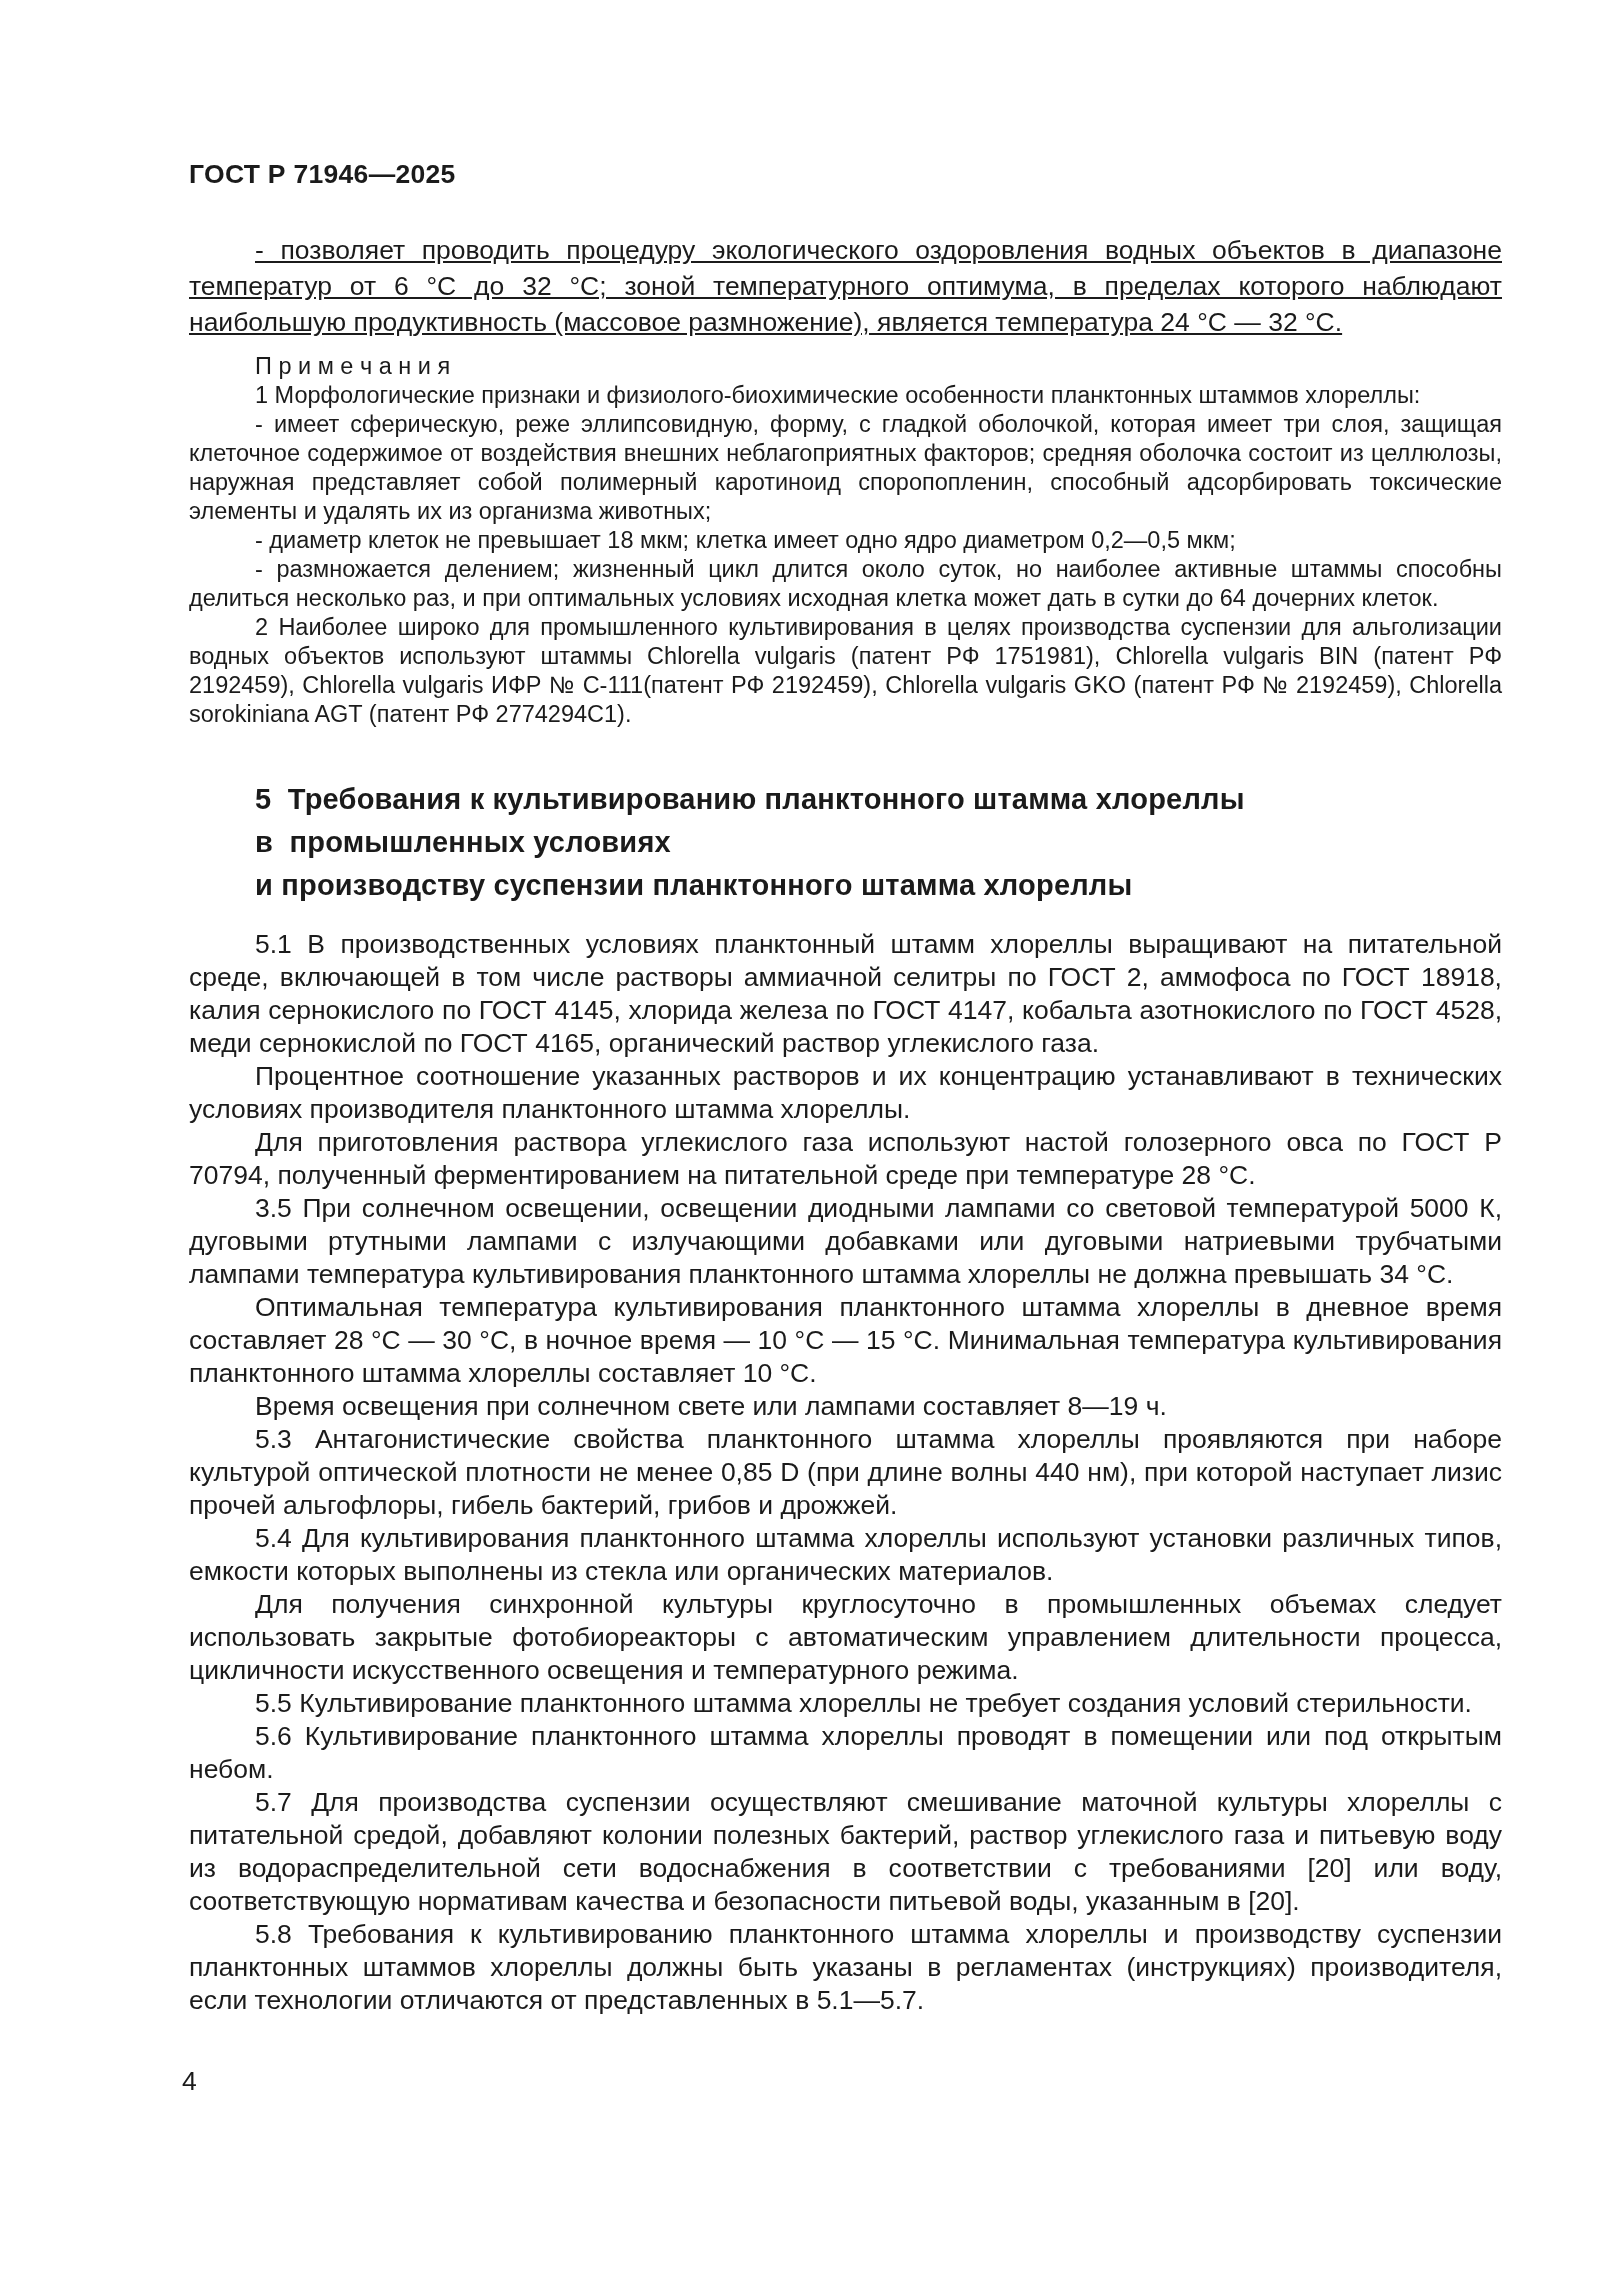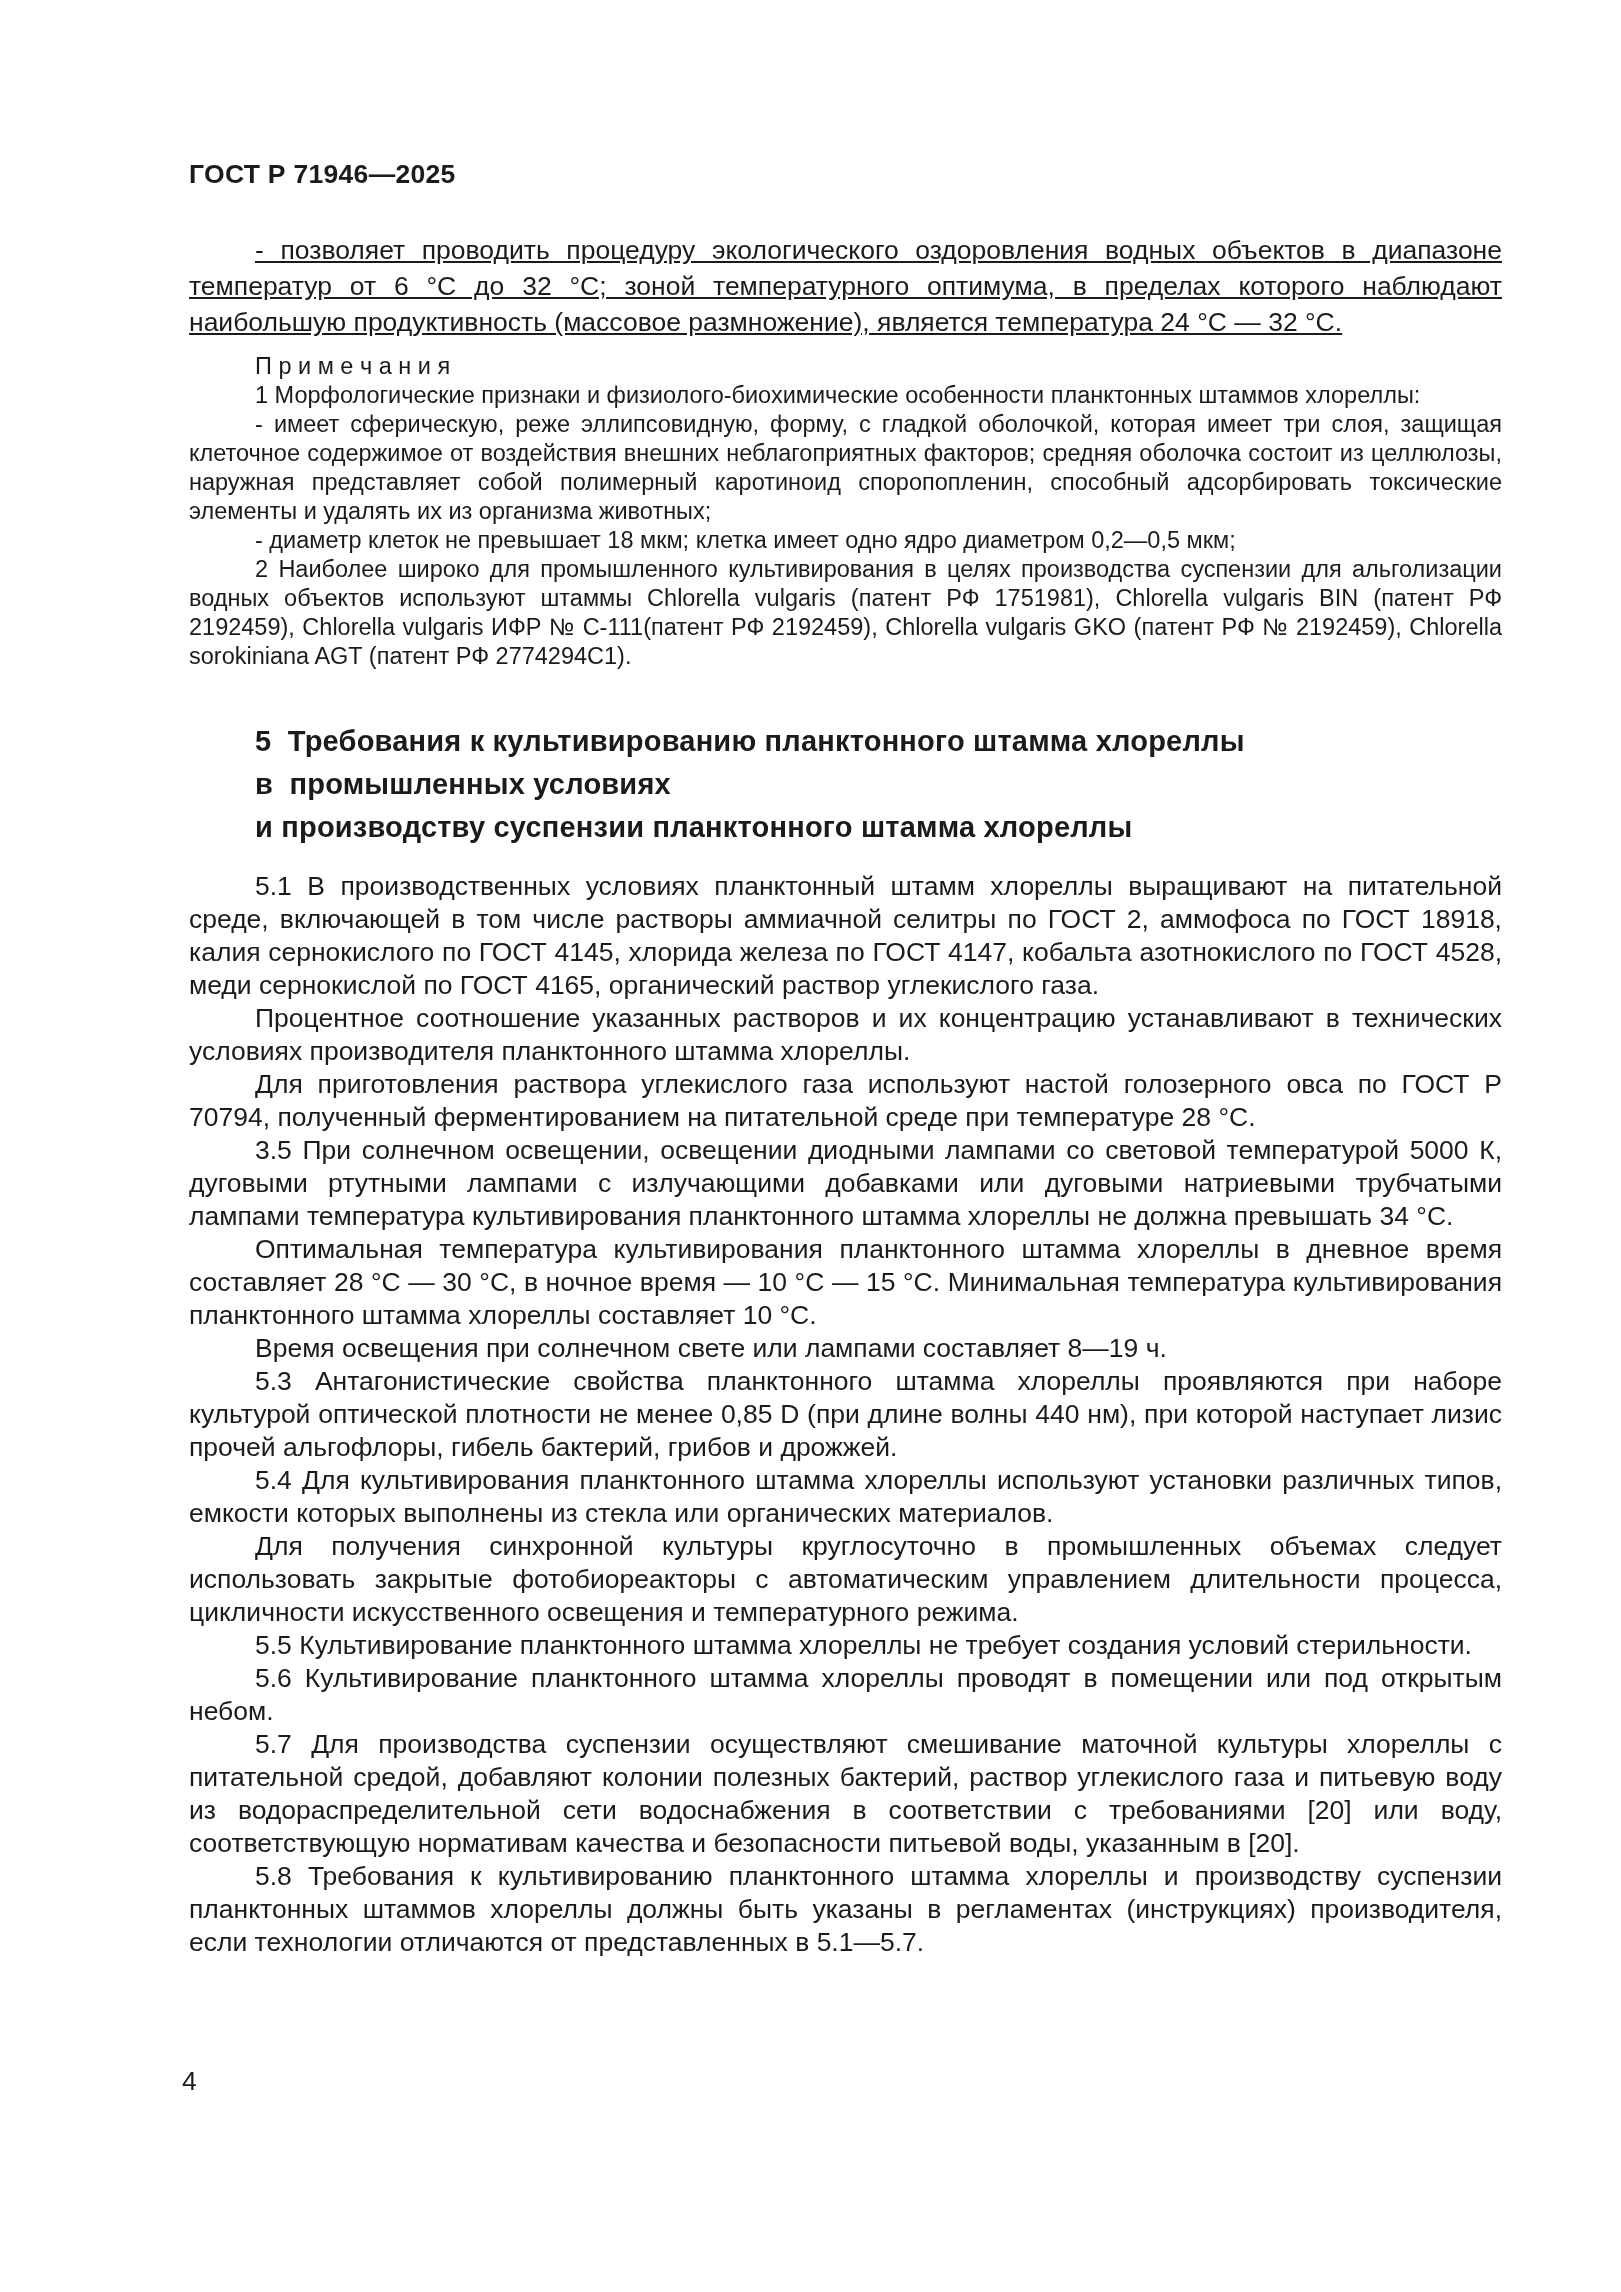--- a/index.html
+++ b/index.html
@@ -85,20 +85,21 @@
 
     <header class="doc-header">ГОСТ Р 71946—2025</header>
 
     <p class="intro">- позволяет проводить процедуру экологического оздоровления водных объектов в диапазоне температур от 6 °С до 32 °С; зоной температурного оптимума, в пределах которого наблюдают наибольшую продуктивность (массовое размножение), является температура 24 °С — 32 °С.</p>
 
     <section class="notes">
       <div class="note-label">П р и м е ч а н и я</div>
       <p class="note">1 Морфологические признаки и физиолого-биохимические особенности планктонных штаммов хлореллы:</p>
       <p class="note">- имеет сферическую, реже эллипсовидную, форму, с гладкой оболочкой, которая имеет три слоя, защищая клеточное содержимое от воздействия внешних неблагоприятных факторов; средняя оболочка состоит из целлюлозы, наружная представляет собой полимерный каротиноид споропопленин, способный адсорбировать токсические элементы и удалять их из организма животных;</p>
       <p class="note">- диаметр клеток не превышает 18 мкм; клетка имеет одно ядро диаметром 0,2—0,5 мкм;</p>
+      <p class="note">- размножается делением; жизненный цикл длится около суток, но наиболее активные штаммы способны делиться несколько раз, и при оптимальных условиях исходная клетка может дать в сутки до 64 дочерних клеток.</p>
       <p class="note">2 Наиболее широко для промышленного культивирования в целях производства суспензии для альголизации водных объектов используют штаммы Chlorella vulgaris (патент РФ 1751981), Chlorella vulgaris BIN (патент РФ 2192459), Chlorella vulgaris ИФР № С-111(патент РФ 2192459), Chlorella vulgaris GKO (патент РФ № 2192459), Chlorella sorokiniana AGT (патент РФ 2774294С1).</p>
     </section>
 
     <h2 class="section-heading">
       <span class="hl">5  Требования к культивированию планктонного штамма хлореллы</span>
       <span class="hl">в  промышленных условиях</span>
       <span class="hl">и производству суспензии планктонного штамма хлореллы</span>
     </h2>
 
     <p class="body-para">5.1 В производственных условиях планктонный штамм хлореллы выращивают на питательной среде, включающей в том числе растворы аммиачной селитры по ГОСТ 2, аммофоса по ГОСТ 18918, калия сернокислого по ГОСТ 4145, хлорида железа по ГОСТ 4147, кобальта азотнокислого по ГОСТ 4528, меди сернокислой по ГОСТ 4165, органический раствор углекислого газа.</p>

